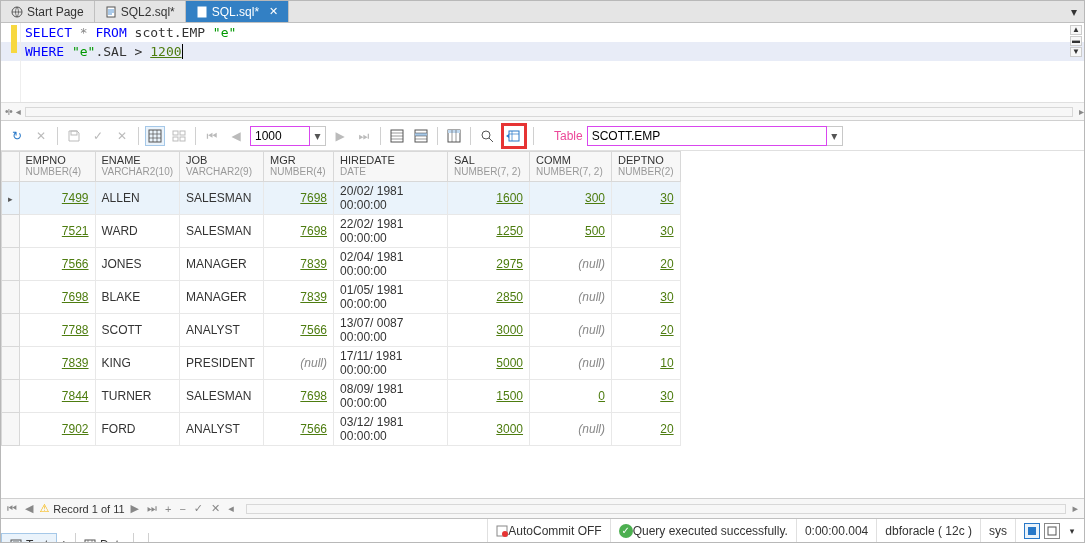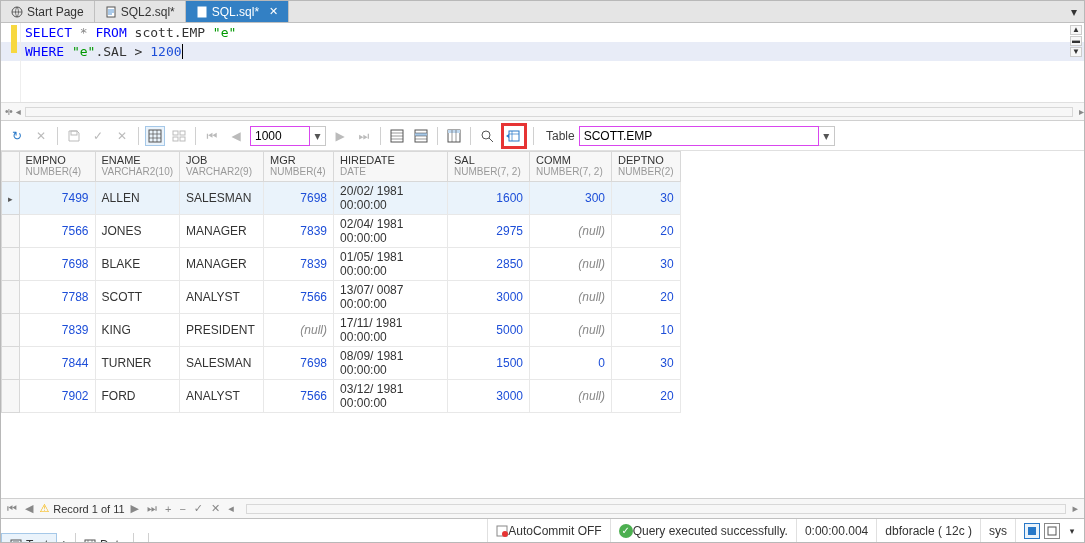--- a/index.html
+++ b/index.html
@@ -12,41 +12,41 @@
   .tab .close { margin-left: 6px; font-size: 11px; }
   .tabs .spacer { flex: 1; }
   .tabs .menu-arrow { width: 20px; display: flex; align-items: center; justify-content: center; }
   
   .editor { height: 80px; background: #fff; position: relative; border-bottom: 1px solid #e0e0e0; }
   .editor-line { padding: 2px 8px 2px 24px; font-family: Consolas, monospace; font-size: 13px; white-space: pre; }
   .editor-line.active { background: #e8ecf7; }
   .editor .gutter { position: absolute; left: 0; top: 0; width: 20px; height: 100%; border-right: 1px solid #eee; }
   .gutter-marker { position: absolute; left: 10px; top: 2px; width: 6px; height: 28px; background: #f7d840; }
   .kw { color: #0000ff; }
-  .num { color: #1d4ed8; }
+  .num { color: #4d7c0f; text-decoration: underline; }
   .str { color: #009900; }
   .star { color: #888; }
   .dot { color: #333; }
   .caret { border-left: 1px solid #000; animation: blink 1s infinite; }
   .editor-scroll { position: absolute; right: 2px; top: 2px; display: flex; flex-direction: column; gap: 1px; }
   .editor-scroll div { width: 12px; height: 10px; border: 1px solid #ccc; background: #f7f7f7; font-size: 8px; text-align: center; line-height: 8px; }
   
   .splitter { height: 18px; background: #f7f7f7; border-bottom: 1px solid #d0d0d0; display: flex; align-items: center; padding-left: 4px; gap: 4px; font-size: 10px; color: #888; }
   .splitter .dots { letter-spacing: -1px; }
   .splitter .hbar { flex: 1; height: 10px; border: 1px solid #d8d8d8; margin-right: 2px; }
   
   .toolbar { height: 30px; display: flex; align-items: center; padding: 0 6px; gap: 4px; border-bottom: 1px solid #e0e0e0; }
   .tbtn { width: 20px; height: 20px; display: flex; align-items: center; justify-content: center; color: #555; }
   .tbtn.disabled { color: #bbb; }
   .tbtn.boxed { border: 1px solid #a5c8e8; background: #eaf3fb; }
   .tbtn.highlight { border: 3px solid #e63434; width: 26px; height: 26px; }
   .tsep { width: 1px; height: 18px; background: #d0d0d0; margin: 0 2px; }
   .tinput { height: 20px; border: 1px solid #d946ef; padding: 0 4px; font-size: 12px; }
   .tselect { width: 60px; }
-  .tbl-label { font-size: 12px; color: #404040; margin-left: 6px; }
+  .tbl-label { font-size: 12px; color: #ec4899; margin-left: 14px; }
   .tbl-select { width: 240px; }
   
   .grid { height: 338px; overflow: hidden; position: relative; }
   .grid table { border-collapse: collapse; width: auto; }
   .grid th { background: #f7f7f7; border: 1px solid #d8d8d8; padding: 2px 6px; text-align: left; font-weight: normal; font-size: 11px; vertical-align: top; height: 30px; }
   .grid th .cn { color: #333; display: block; }
   .grid th .ct { color: #999; font-size: 10px; display: block; }
   .grid td { border: 1px solid #e8e8e8; padding: 2px 6px; font-size: 12px; height: 21px; }
   .grid td.num { text-align: right; padding-left: 15px; }
   .grid td.nul { text-align: right; font-style: italic; color: #888; }
@@ -249,20 +249,31 @@
           <td class="">ALLEN</td>
           <td class="">SALESMAN</td>
           <td class="num">7698</td>
           <td class="">20/02/ 1981 00:00:00</td>
           <td class="num">1600</td>
           <td class="num">300</td>
           <td class="num">30</td>
         </tr>
         <tr class="">
           <td class="rowhdr"></td>
+          <td class="num">7521</td>
+          <td class="">WARD</td>
+          <td class="">SALESMAN</td>
+          <td class="num">7698</td>
+          <td class="">22/02/ 1981 00:00:00</td>
+          <td class="num">1250</td>
+          <td class="num">500</td>
+          <td class="num">30</td>
+        </tr>
+        <tr class="">
+          <td class="rowhdr"></td>
           <td class="num">7566</td>
           <td class="">JONES</td>
           <td class="">MANAGER</td>
           <td class="num">7839</td>
           <td class="">02/04/ 1981 00:00:00</td>
           <td class="num">2975</td>
           <td class="nul">(null)</td>
           <td class="num">20</td>
         </tr>
         <tr class="">

